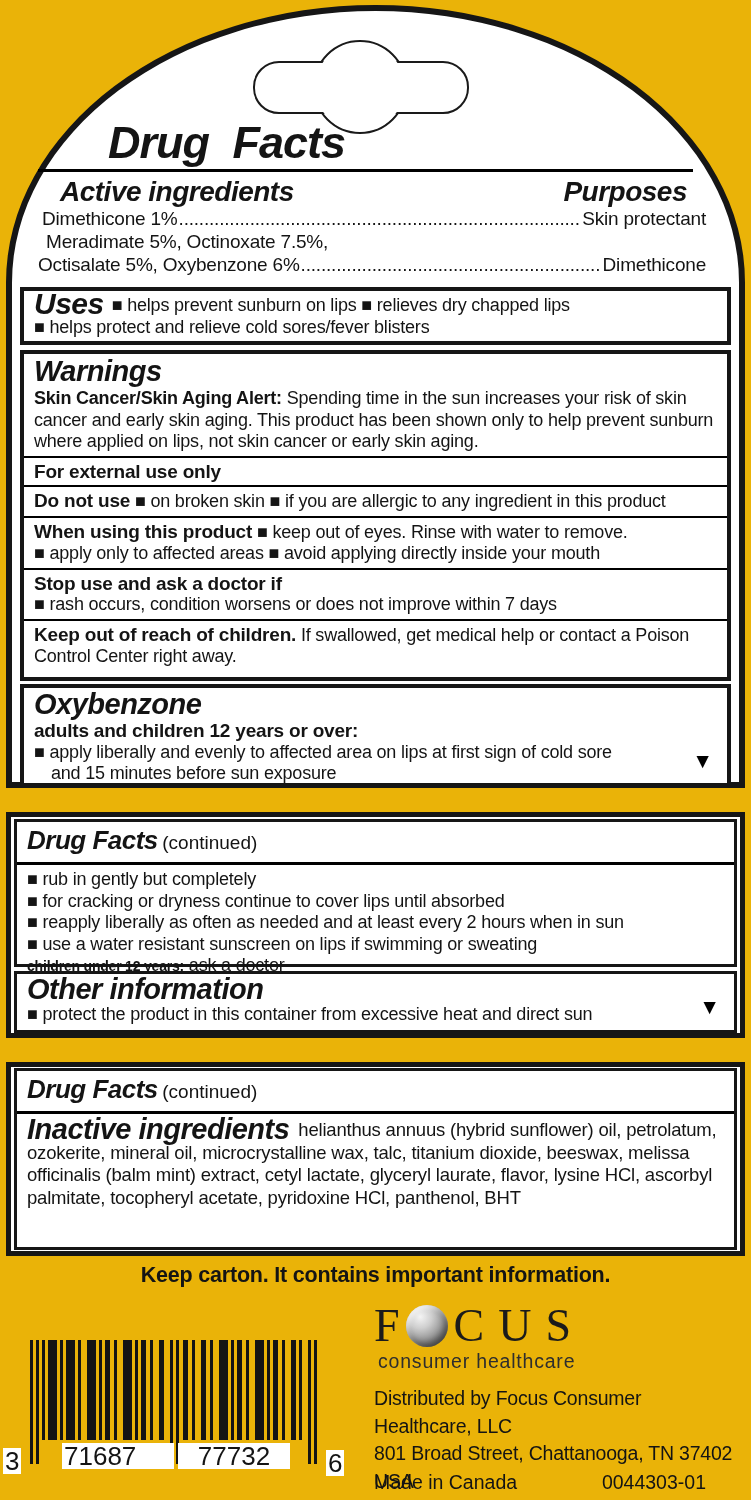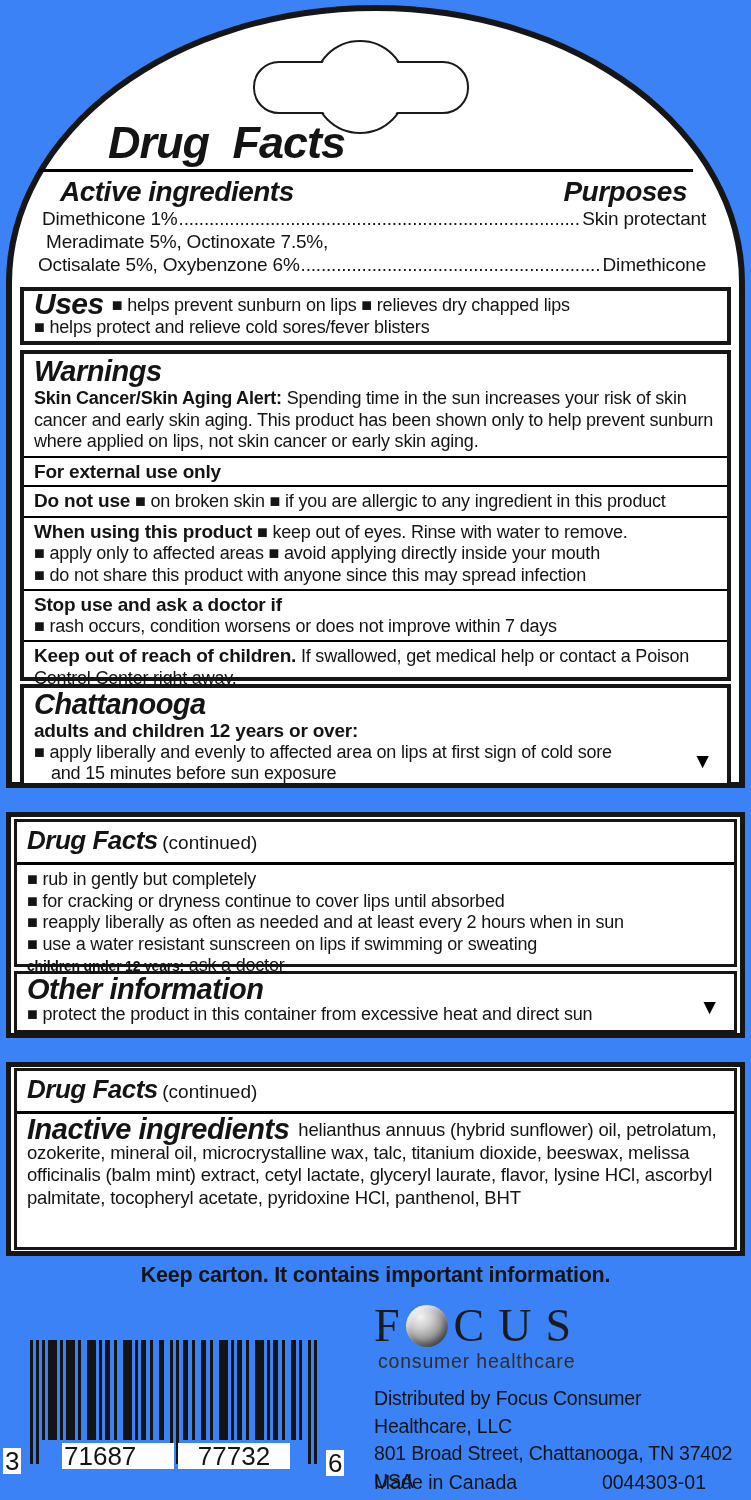--- a/index.html
+++ b/index.html
@@ -1,17 +1,17 @@
 <!DOCTYPE html>
 <html><head>
 <meta charset="utf-8">
 <style>
   html,body{margin:0;padding:0;background:#fff;}
   #page{
-    position:relative;width:751px;height:1500px;background:#3b82f6;overflow:hidden;
+    position:relative;width:751px;height:1500px;background:#eab308;overflow:hidden;
     font-family:"Liberation Sans",sans-serif;color:#141414;
   }
   .abs{position:absolute;}
   
   .card-dome{
     left:6px;top:5px;width:739px;height:783px;box-sizing:border-box;
     border:6px solid #161616;
     border-radius:370px 370px 0 0 / 278px 278px 0 0;
     background:#fff;
   }
@@ -102,30 +102,29 @@
   <div class="abs inner-box" style="left:20px;top:350px;width:711px;height:331px;padding-top:1px;">
     <span class="h-sec">Warnings</span>
     <p class="body-txt"><span class="bold">Skin Cancer/Skin Aging Alert:</span><span> Spending time in the sun increases your risk of skin cancer and early skin aging. This product has been shown only to help prevent sunburn where applied on lips, not skin cancer or early skin aging.</span></p>
     <div class="rule"></div>
     <p class="body-txt bold" style="font-size:19px;">For external use only</p>
     <div class="rule"></div>
     <p class="body-txt"><span class="bold" style="font-size:19px;">Do not use</span><span> ■ on broken skin ■ if you are allergic to any ingredient in this product</span></p>
     <div class="rule"></div>
     <p class="body-txt"><span class="bold" style="font-size:19px;">When using this product</span><span> ■ keep out of eyes. Rinse with water to remove.</span></p>
     <p class="body-txt">■ apply only to affected areas ■ avoid applying directly inside your mouth</p>
-    <p class="body-txt">■ do not share this product with anyone since this may spread infection</p>
     <div class="rule"></div>
     <p class="body-txt bold" style="font-size:19px;">Stop use and ask a doctor if</p>
     <p class="body-txt">■ rash occurs, condition worsens or does not improve within 7 days</p>
     <div class="rule"></div>
     <p class="body-txt"><span class="bold" style="font-size:19px;">Keep out of reach of children.</span><span> If swallowed, get medical help or contact a Poison Control Center right away.</span></p>
   </div>
 
   <div class="abs inner-box" style="left:20px;top:684px;width:711px;height:103px;padding-top:1px;">
-    <span class="h-sec" style="line-height:31px;">Chattanooga</span>
+    <span class="h-sec" style="line-height:31px;">Oxybenzone</span>
     <p class="body-txt bold" style="font-size:19px;">adults and children 12 years or over:</p>
     <p class="body-txt">■ apply liberally and evenly to affected area on lips at first sign of cold sore</p>
     <p class="body-txt" style="padding-left:17px;">and 15 minutes before sun exposure</p>
     <span class="abs tri" style="right:14px;bottom:12px;">▼</span>
   </div>
 
   <div class="abs panel-outer" style="top:812px;height:226px;"></div>
 
   <div class="abs panel-inner" style="left:14px;top:819px;width:723px;height:148px;">
     <div style="line-height:32px;">

